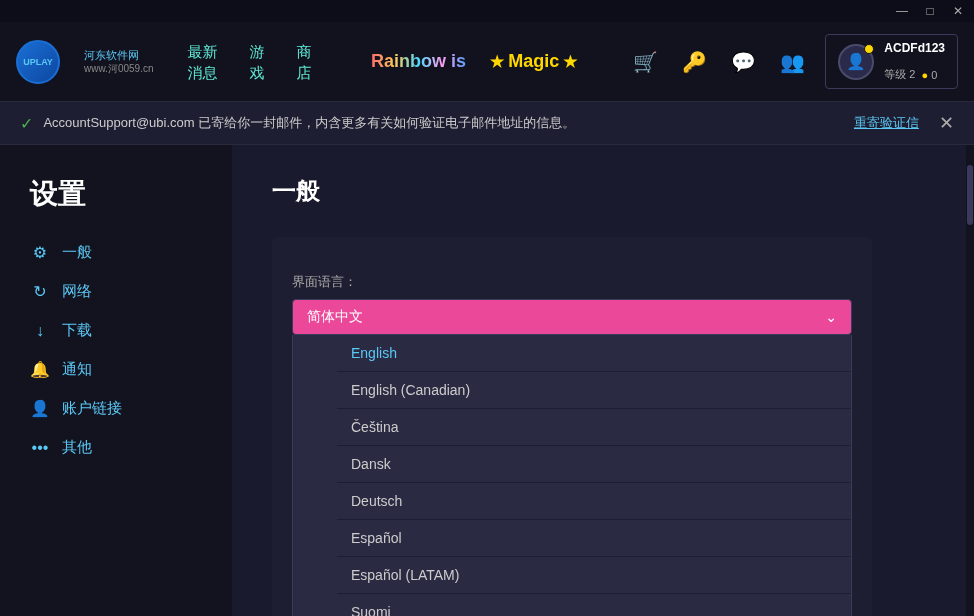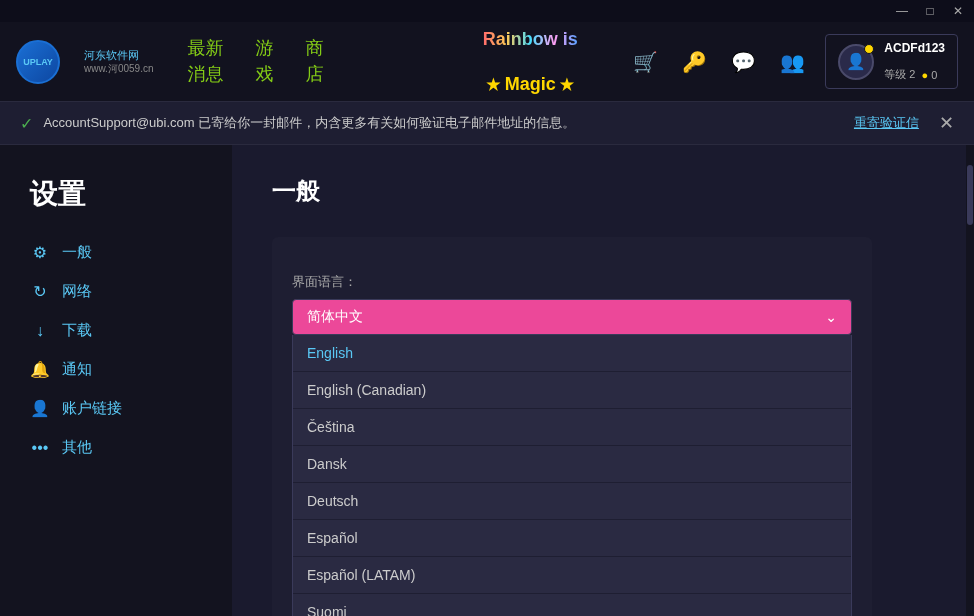--- a/index.html
+++ b/index.html
@@ -65,31 +65,31 @@
       line-height: 1.3;
     }
 
     .nav-items {
       display: flex;
       align-items: center;
       gap: 4px;
       flex: 1;
     }
     .nav-item {
-      color: #84cc16;
-      font-size: 18px;
+      color: #5eead4;
+      font-size: 15px;
       padding: 8px 14px;
       cursor: pointer;
       text-align: center;
       line-height: 1.4;
     }
 
     .brand-logo {
       display: flex;
-      flex-direction: column;
+      flex-direction: row;
       align-items: center;
       padding: 4px 16px;
       margin: 0 20px;
       gap: 24px;
     }
     .brand-text-rainbow {
       font-size: 18px;
       font-weight: bold;
       background: linear-gradient(90deg, #ff6b6b, #feca57, #48dbfb, #ff9ff3, #54a0ff);
       -webkit-background-clip: text;
@@ -288,20 +288,21 @@
       border: 1px solid #3a3a5a;
       border-top: none;
       border-radius: 0 0 4px 4px;
     }
     .dropdown-item {
       padding: 10px 14px;
       color: #ccc;
       font-size: 14px;
       cursor: pointer;
       border-bottom: 1px solid #1e1e32;
+      margin-left: 44px;
     }
     .dropdown-item:last-child { border-bottom: none; }
     .dropdown-item.highlighted { color: #5ac8f5; }
 
     .checkbox-row {
       display: flex;
       align-items: center;
       gap: 10px;
       padding: 14px 0;
       border-top: 1px solid #2a2a42;

